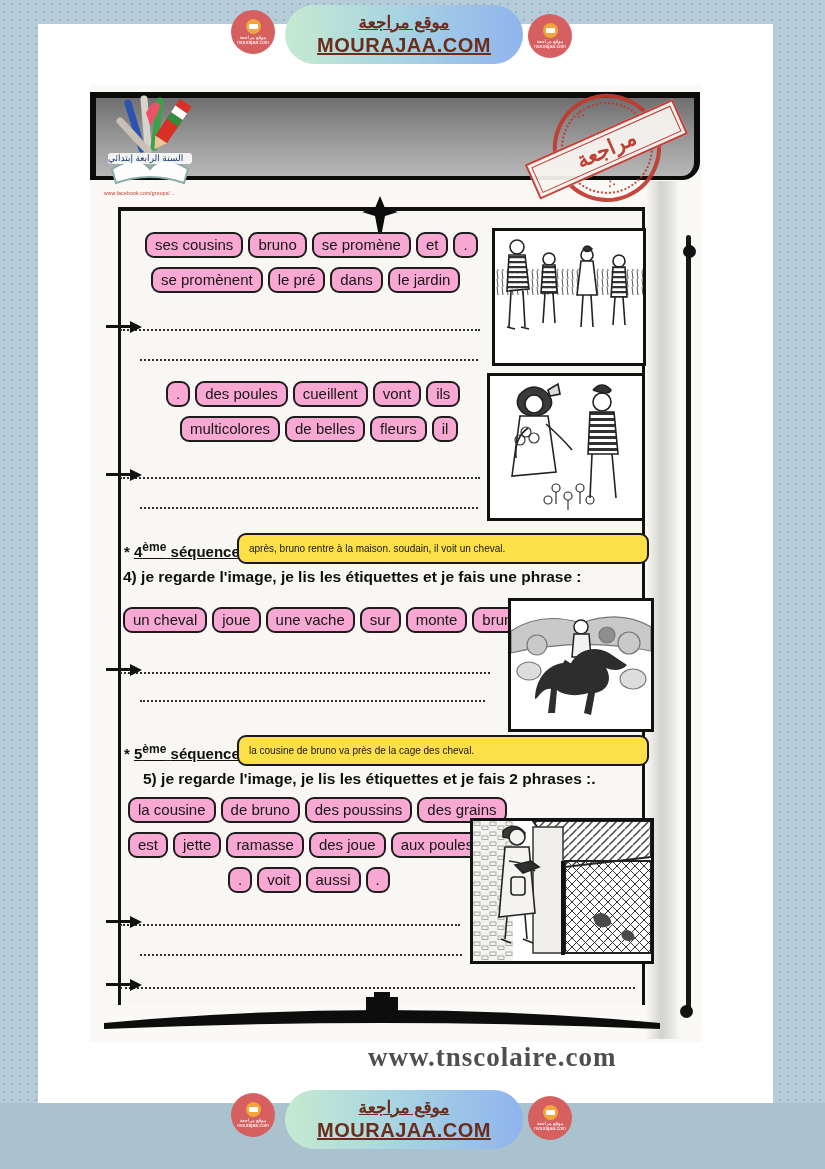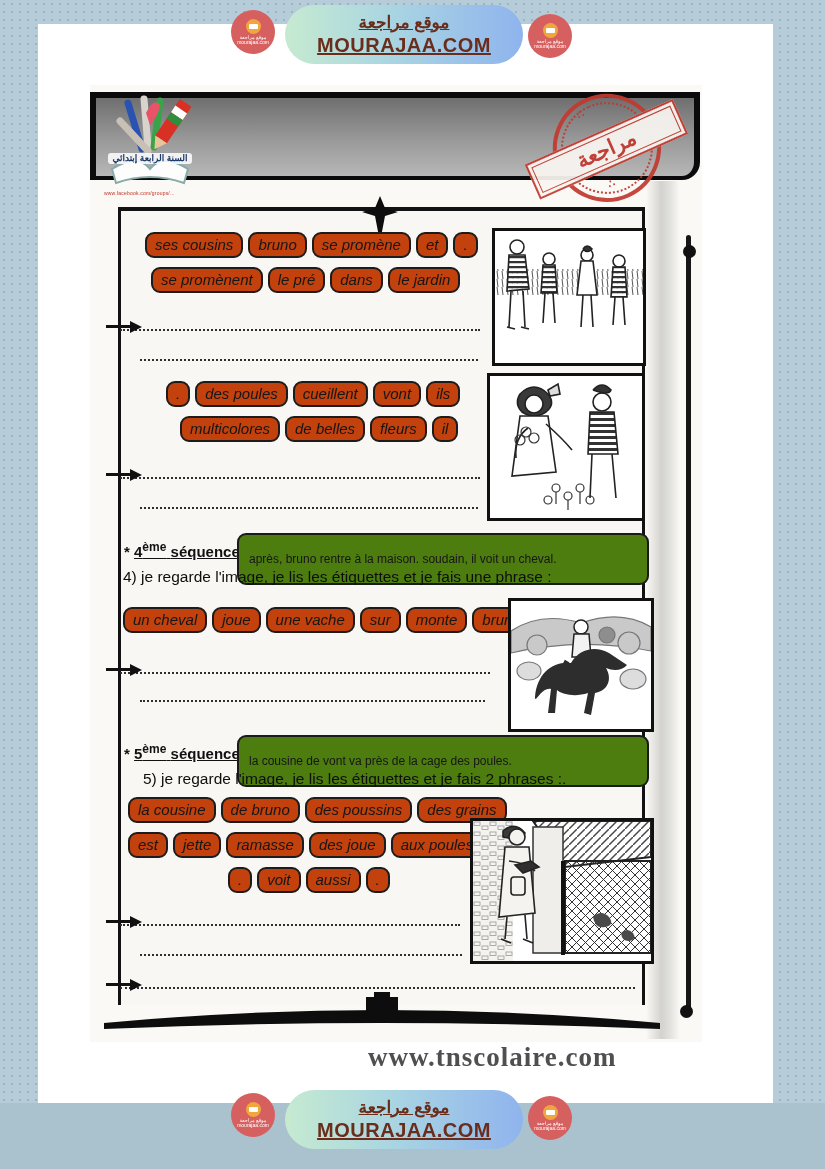--- a/index.html
+++ b/index.html
@@ -31,21 +31,21 @@
     background:linear-gradient(180deg,#6f6f6f 0%,#9a9a9a 55%,#b7b7b7 100%);
     border:6px solid #0b0b0b;border-bottom-width:4px;border-bottom-right-radius:18px;}
   .fold{position:absolute;left:556px;top:96px;width:34px;height:858px;
     background:linear-gradient(90deg,rgba(0,0,0,0) 0%,rgba(110,110,110,.28) 45%,rgba(225,225,222,.95) 72%,rgba(255,255,255,0) 100%);}
   .spine-line{position:absolute;left:596px;top:150px;width:5px;height:778px;background:#161616;border-radius:3px;}
   .spine-dot{position:absolute;width:13px;height:13px;border-radius:50%;background:#111;}
 
   
   .logo{position:absolute;left:8px;top:6px;width:104px;height:108px;}
   .logo-caption{position:absolute;left:10px;top:62px;width:84px;background:rgba(255,255,255,.85);
-    font-size:9px;color:#1b3a6b;text-align:center;border-radius:3px;line-height:11px;font-weight:bold;}
+    font-size:9px;color:#1b3a6b;border-radius:3px;line-height:11px;}
   .logo-url{position:absolute;left:6px;top:99px;width:120px;font-size:5px;color:#c23327;letter-spacing:.2px;}
 
   
   .stamp{position:absolute;left:452px;top:10px;width:126px;height:112px;transform:rotate(-24deg);opacity:.93;}
   .stamp-circle{position:absolute;left:12px;top:0px;width:100px;height:100px;border:4px solid #c13a30;border-radius:50%;}
   .stamp-circle::after{content:"";position:absolute;inset:4px;border:2px dotted #c13a30;border-radius:50%;}
   .stamp-dots{position:absolute;color:#c13a30;font-size:11px;font-weight:bold;letter-spacing:2px;}
   .stamp-banner{position:absolute;left:-16px;top:36px;width:158px;height:34px;background:#f9f6f2;
     border:2px solid #c13a30;box-shadow:inset 0 0 0 3px #f9f6f2, inset 0 0 0 4px #c13a30;
     display:flex;align-items:center;justify-content:center;}
@@ -53,35 +53,35 @@
 
   
   .frame{position:absolute;left:28px;top:122px;width:527px;height:798px;box-sizing:border-box;
     border:3px solid #121212;border-top-width:4px;border-bottom:none;background:#f8f7f3;}
   .star-top{position:absolute;left:272px;top:111px;width:36px;height:46px;}
   .swoosh{position:absolute;left:14px;top:906px;width:556px;height:40px;}
 
   
   .tag-row{display:flex;gap:5px;margin-bottom:9px;}
   .tag{display:inline-block;border:2px solid #1c1c1c;border-radius:9px;padding:0 8px;height:22px;
-    line-height:22px;font-size:15px;color:#161616;background:#c2410c;white-space:nowrap;font-style:italic;}
+    line-height:22px;font-size:15px;color:#161616;background:#f9a8d4;white-space:nowrap;}
   .group{position:absolute;}
 
   
   .dline{position:absolute;height:4px;border-bottom:2.5px dotted #2e2e2e;}
   .dline.arrow::before{content:"";position:absolute;left:-14px;top:0px;width:26px;height:3px;background:#111;}
   .dline.arrow::after{content:"";position:absolute;left:10px;top:-4.5px;width:0;height:0;
     border-left:12px solid #111;border-top:6px solid transparent;border-bottom:6px solid transparent;}
 
   
   .seq-label{position:absolute;font-size:15px;font-weight:bold;color:#111;white-space:nowrap;}
   .seq-label u sup{font-size:12px;}
   .seq-box{position:absolute;box-sizing:border-box;border:2px solid #1a1a1a;border-radius:9px;
-    background:#4d7c0f;font-size:12px;color:#161616;padding:17px 10px;white-space:nowrap;}
-  .instr{position:absolute;font-size:15.5px;font-weight:normal;color:#0e0e0e;white-space:nowrap;}
+    background:#fde047;font-size:10px;color:#161616;padding:8px 10px;white-space:nowrap;}
+  .instr{position:absolute;font-size:15.5px;font-weight:bold;color:#0e0e0e;white-space:nowrap;}
 
   .illus{position:absolute;background:#fff;border:3px solid #111;}
   .watermark{position:absolute;left:368px;top:1042px;font-family:"Liberation Serif",serif;
     font-weight:bold;font-size:27px;color:#4f4f4f;letter-spacing:1px;}
 </style>
 </head>
 <body>
 
 <div class="white-page"></div>
 <div class="footer-band"></div>
@@ -291,21 +291,21 @@
   </div>
 
   <div class="dline arrow" style="left:30px;top:583px;width:370px;"></div>
   <div class="dline" style="left:50px;top:611px;width:345px;"></div>
 
   <div class="seq-label" style="left:34px;top:657px;">
     <span>*</span>
     <u><b>5</b><sup>ème</sup>
     <b>séquence:</b></u>
   </div>
-  <div class="seq-box" style="left:147px;top:650px;width:412px;">la cousine de vont va près de la cage des poules.</div>
+  <div class="seq-box" style="left:147px;top:650px;width:412px;">la cousine de bruno va près de la cage des cheval.</div>
 
   <div class="instr" style="left:33px;top:685px;margin-left:20px;">5) je regarde l'image, je lis les étiquettes et je fais 2 phrases :.</div>
 
   <div class="group" style="left:38px;top:712px;">
     <div class="tag-row">
         <span class="tag">la cousine</span>
         <span class="tag">de bruno</span>
         <span class="tag">des poussins</span>
         <span class="tag">des grains</span>
       </div>

